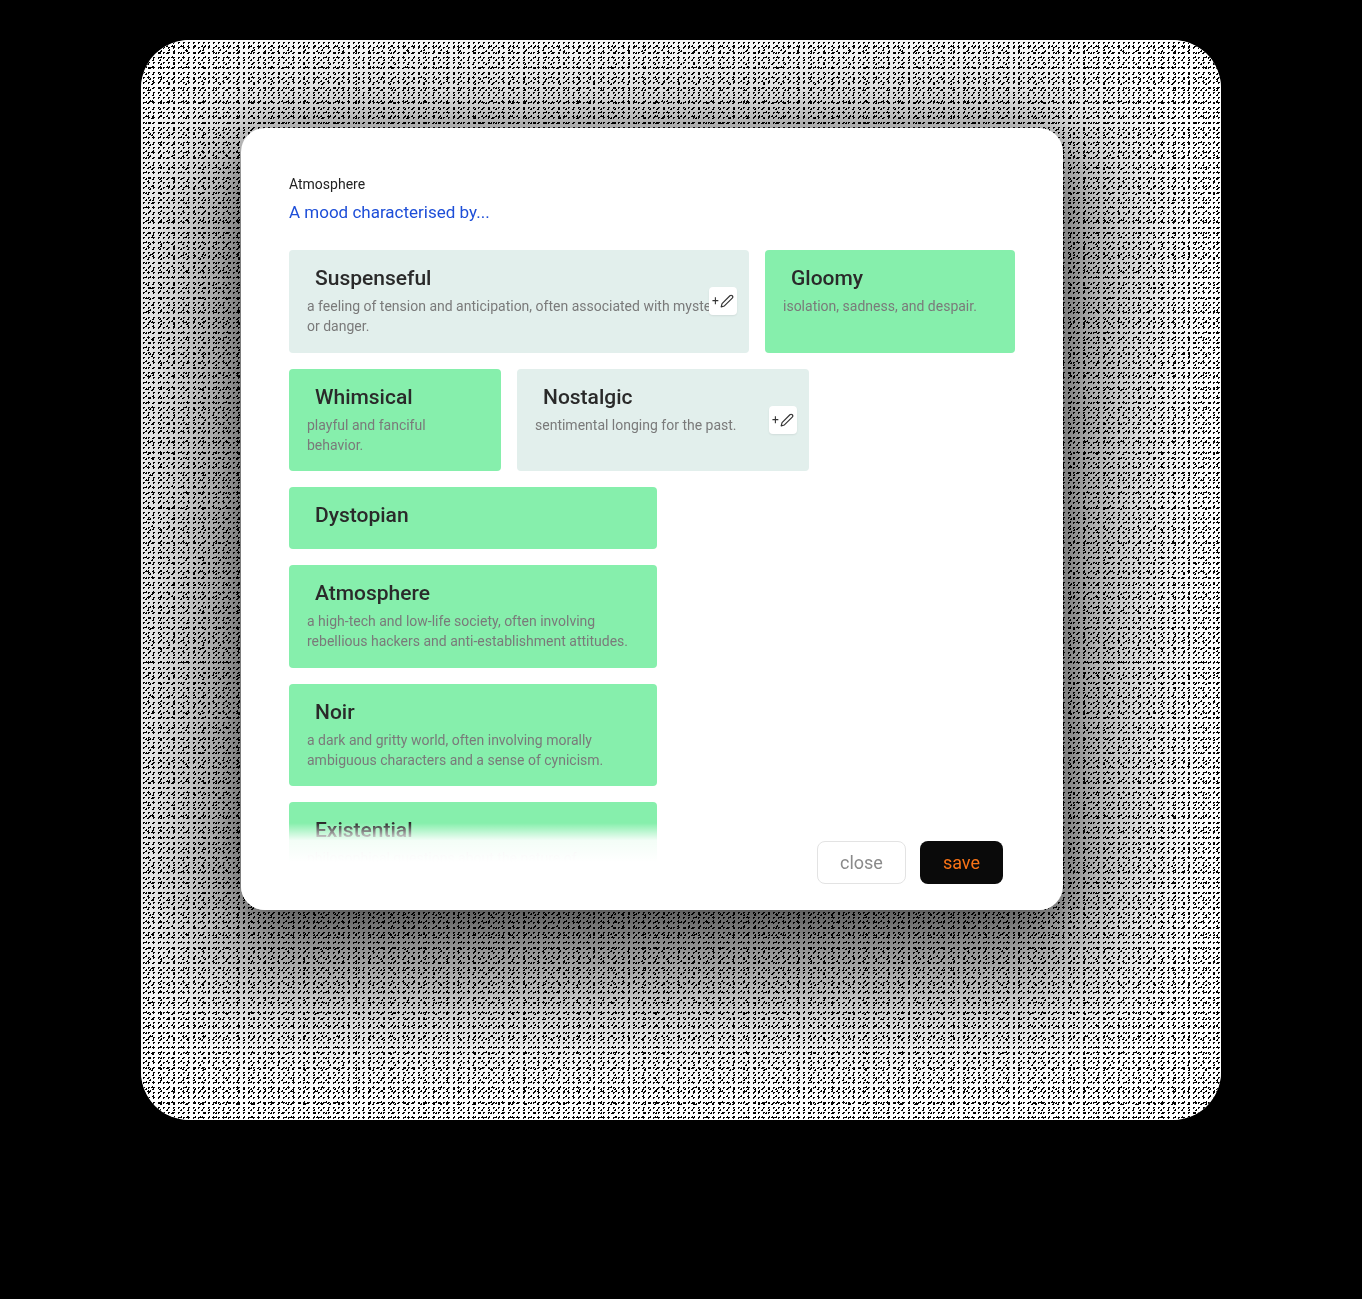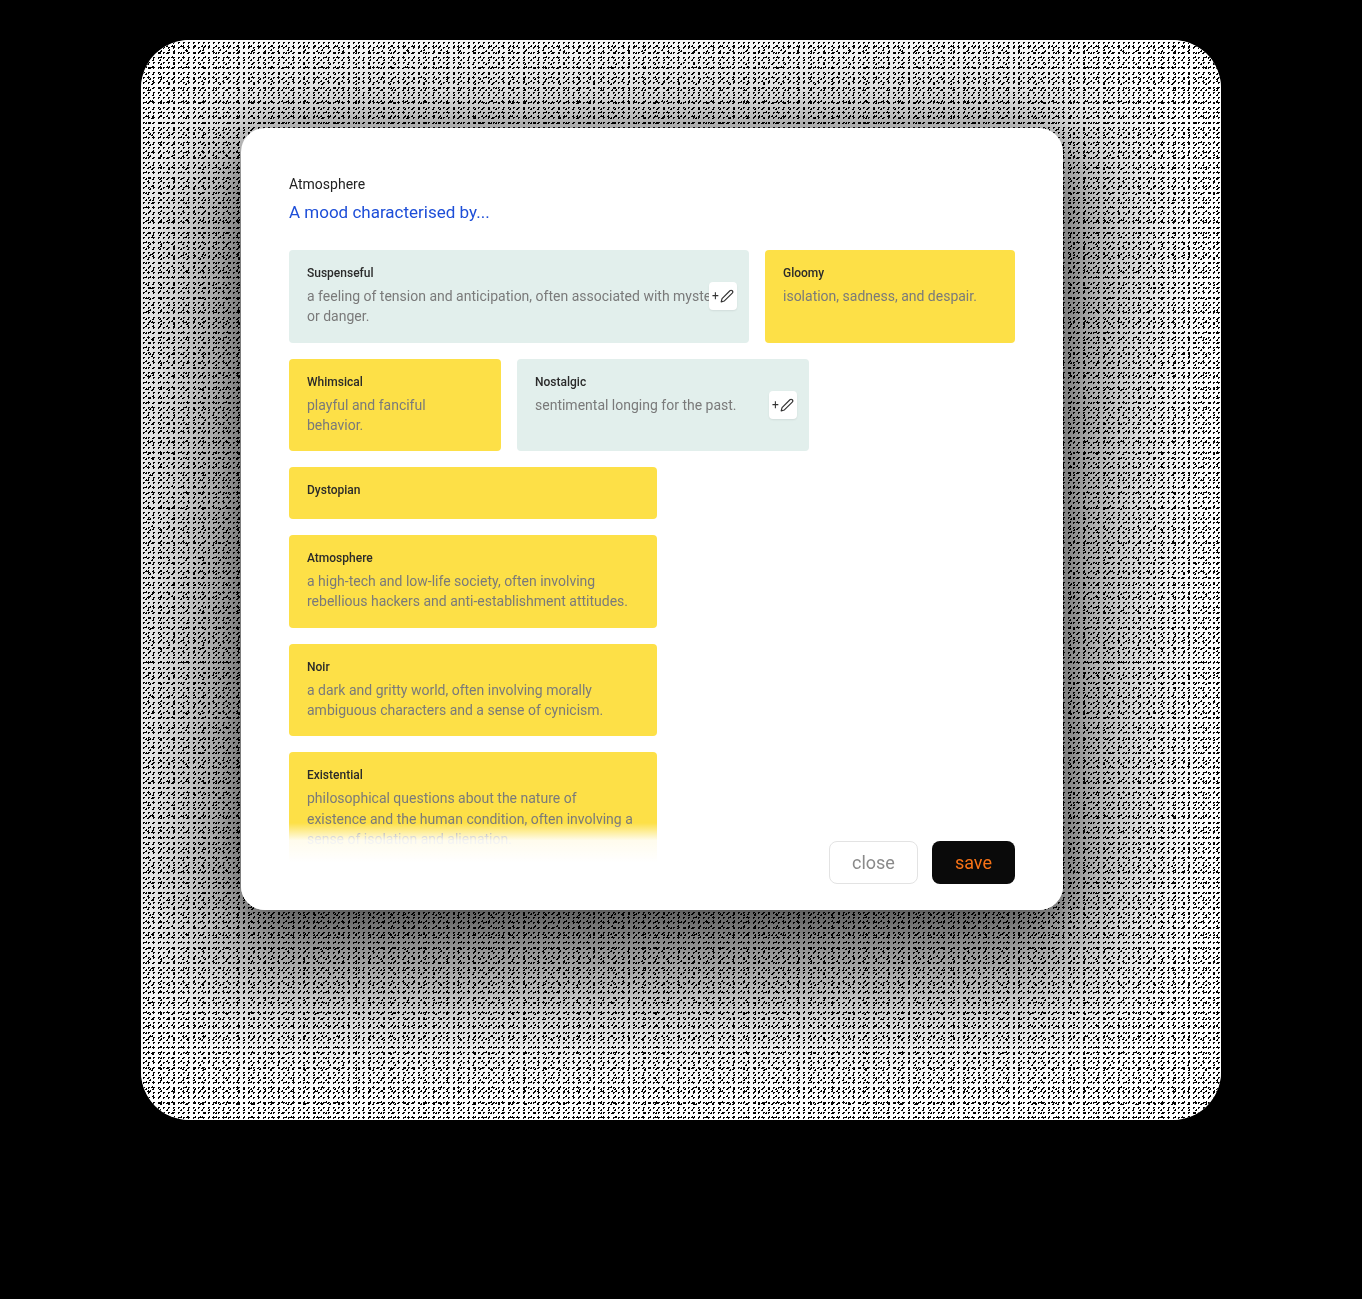--- a/index.html
+++ b/index.html
@@ -66,34 +66,35 @@
       overflow: hidden;
       position: relative;
     }
     .cards {
       display: flex;
       flex-wrap: wrap;
       gap: 16px;
       align-content: flex-start;
     }
     .card {
-      background: #fde047;
+      background: #86efac;
       border-radius: 4px;
       padding: 16px 18px;
       position: relative;
       flex: 0 0 auto;
     }
     .card.selected {
       background: #e2efec;
     }
     .card-title {
-      font-size: 12px;
+      font-size: 21px;
       font-weight: 500;
       color: #2a2a2a;
       margin-bottom: 6px;
+      margin-left: 8px;
     }
     .card-desc {
       font-size: 14px;
       line-height: 1.45;
       color: #7a7a7a;
     }
     .edit-badge {
       position: absolute;
       top: 50%;
       right: 12px;
@@ -106,21 +107,21 @@
       align-items: center;
       justify-content: center;
       font-size: 13px;
       color: #333;
       box-shadow: 0 1px 2px rgba(0,0,0,0.08);
     }
     .edit-badge svg { width: 14px; height: 14px; }
     .plus { font-size: 12px; margin-right: 1px; line-height: 1; }
     .footer {
       position: absolute;
-      left: 0; right: 0; bottom: 0;
+      left: 0; right: 12px; bottom: 0;
       padding: 18px 48px 26px 48px;
       display: flex;
       justify-content: flex-end;
       gap: 14px;
       background: linear-gradient(to top, #fff 55%, rgba(255,255,255,0.9) 80%, rgba(255,255,255,0));
     }
     .btn {
       font-size: 18px;
       padding: 10px 22px;
       border-radius: 8px;

